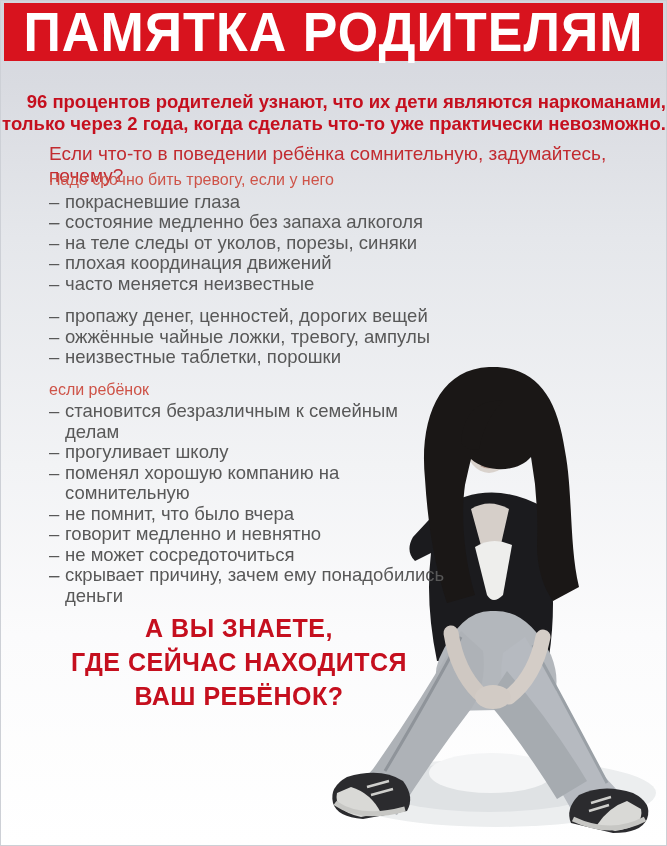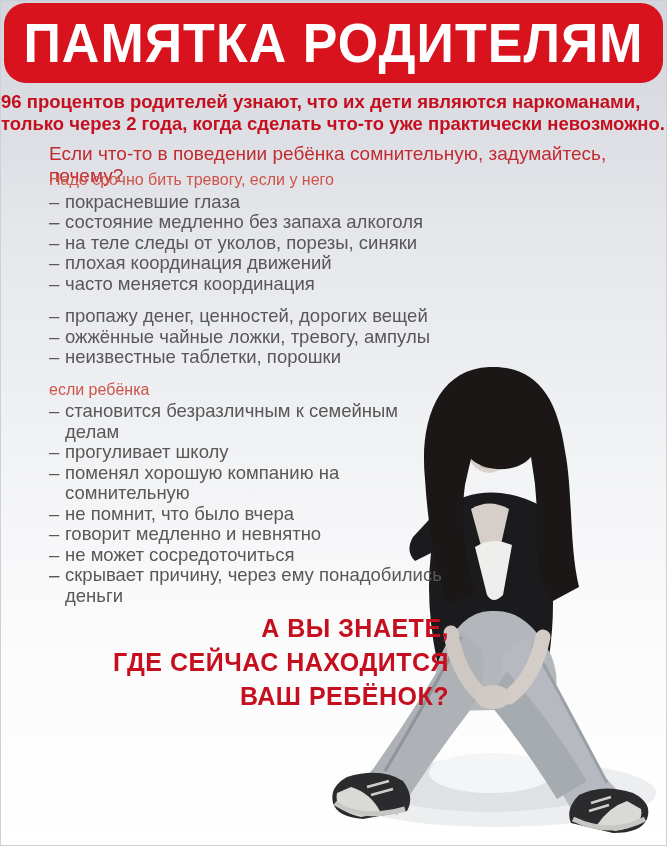--- a/index.html
+++ b/index.html
@@ -16,40 +16,39 @@
     height: 844px;
     border: 1px solid #cdd0d6;
     overflow: hidden;
     background: linear-gradient(180deg,
       #d3d6dd 0%, #d9dbe1 10%, #e5e7eb 28%,
       #f2f3f5 55%, #fbfbfc 75%, #ffffff 100%);
   }
   .header-band {
     position: absolute;
     top: 2px; left: 3px; right: 3px;
-    height: 80px;
+    height: 58px;
     background: #d8131e;
     display: flex;
     align-items: center;
     justify-content: center;
-    border-radius: 22px;
   }
   .poster-title {
     color: #ffffff;
     font-weight: bold;
     font-size: 49px;
     letter-spacing: 1px;
     white-space: nowrap;
     transform: scale(1.06, 1.12);
     transform-origin: center;
   }
   .intro {
     position: absolute;
     top: 90px; left: 0; width: 100%;
-    text-align: left;
+    text-align: right;
     font-weight: bold;
     font-size: 18.5px;
     line-height: 21.5px;
     color: #c50f1e;
   }
   .question {
     position: absolute;
     top: 142px; left: 48px; width: 580px;
     font-size: 19px;
     color: #c22b30;
@@ -73,21 +72,21 @@
     color: #585858;
   }
   .bullet-dash {
     position: absolute;
     left: 0; top: 0;
     color: #585858;
   }
   .cta {
     position: absolute;
     top: 610px; left: 28px; width: 420px;
-    text-align: right;
+    text-align: center;
     font-weight: bold;
     font-size: 25px;
     line-height: 34px;
     color: #c50f1e;
     letter-spacing: 0.5px;
   }
   .photo {
     position: absolute;
     left: 310px; top: 340px;
     width: 357px; height: 506px;
@@ -164,37 +163,37 @@
   <div class="question">Если что-то в поведении ребёнка сомнительную, задумайтесь, почему?</div>
 
   <div class="sections">
       <div class="section">
         <div class="section-heading">Надо срочно бить тревогу, если у него</div>
         <div class="bullet-item"><span class="bullet-dash">–</span><span class="bullet-text">покрасневшие глаза</span></div>
         <div class="bullet-item"><span class="bullet-dash">–</span></div>
         <div class="bullet-item"><span class="bullet-dash">–</span><span class="bullet-text">состояние медленно без запаха алкоголя</span></div>
         <div class="bullet-item"><span class="bullet-dash">–</span><span class="bullet-text">на теле следы от уколов, порезы, синяки</span></div>
         <div class="bullet-item"><span class="bullet-dash">–</span><span class="bullet-text">плохая координация движений</span></div>
-        <div class="bullet-item"><span class="bullet-dash">–</span><span class="bullet-text">часто меняется координация</span></div>
+        <div class="bullet-item"><span class="bullet-dash">–</span><span class="bullet-text">часто меняется неизвестные</span></div>
       </div>
       <div class="section">
         <div class="bullet-item"><span class="bullet-dash">–</span><span class="bullet-text">пропажу денег, ценностей, дорогих вещей</span></div>
         <div class="bullet-item"><span class="bullet-dash">–</span><span class="bullet-text">ожжённые чайные ложки, тревогу, ампулы</span></div>
         <div class="bullet-item"><span class="bullet-dash">–</span><span class="bullet-text">неизвестные таблетки, порошки</span></div>
       </div>
       <div class="section">
-        <div class="section-heading">если ребёнка</div>
+        <div class="section-heading">если ребёнок</div>
         <div class="bullet-item"><span class="bullet-dash">–</span><span class="bullet-text">становится безразличным к семейным делам</span></div>
         <div class="bullet-item"><span class="bullet-dash">–</span><span class="bullet-text">прогуливает школу</span></div>
         <div class="bullet-item"><span class="bullet-dash">–</span><span class="bullet-text">поменял хорошую компанию на сомнительную</span></div>
         <div class="bullet-item"><span class="bullet-dash">–</span><span class="bullet-text">не помнит, что было вчера</span></div>
         <div class="bullet-item"><span class="bullet-dash">–</span><span class="bullet-text">говорит медленно и невнятно</span></div>
         <div class="bullet-item"><span class="bullet-dash">–</span><span class="bullet-text">не может сосредоточиться</span></div>
         <div class="bullet-item"><span class="bullet-dash">–</span></div>
-        <div class="bullet-item"><span class="bullet-dash">–</span><span class="bullet-text">скрывает причину, через ему понадобились деньги</span></div>
+        <div class="bullet-item"><span class="bullet-dash">–</span><span class="bullet-text">скрывает причину, зачем ему понадобились деньги</span></div>
       </div>
     </div>
 
   <div class="cta">
       <div class="cta-line">А ВЫ ЗНАЕТЕ,</div>
       <div class="cta-line">ГДЕ СЕЙЧАС НАХОДИТСЯ</div>
       <div class="cta-line">ВАШ РЕБЁНОК?</div>
     </div>
 
 </div>

